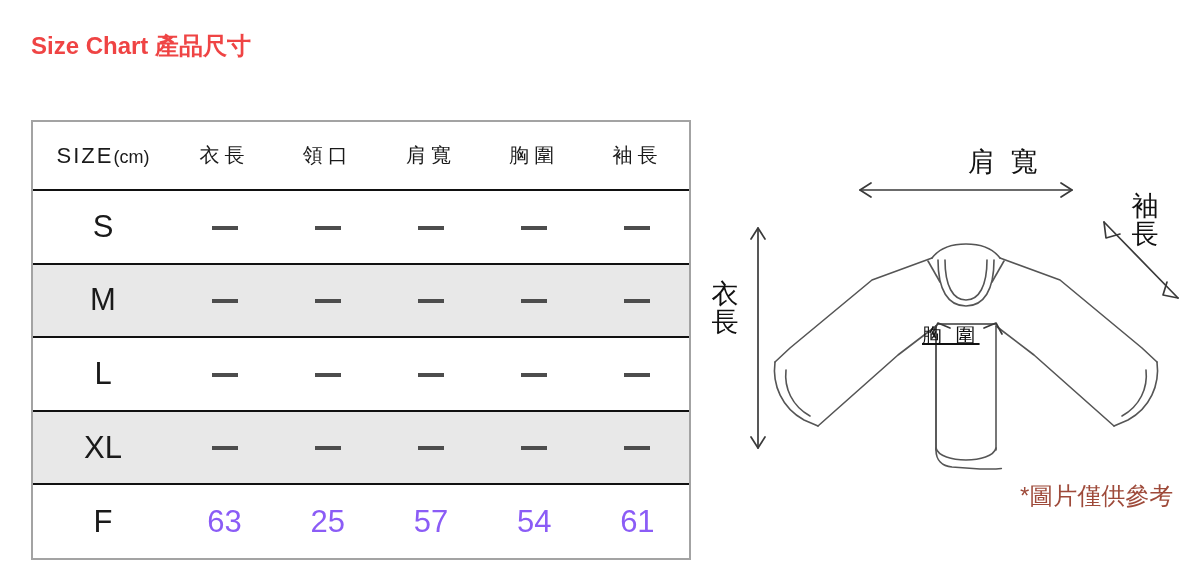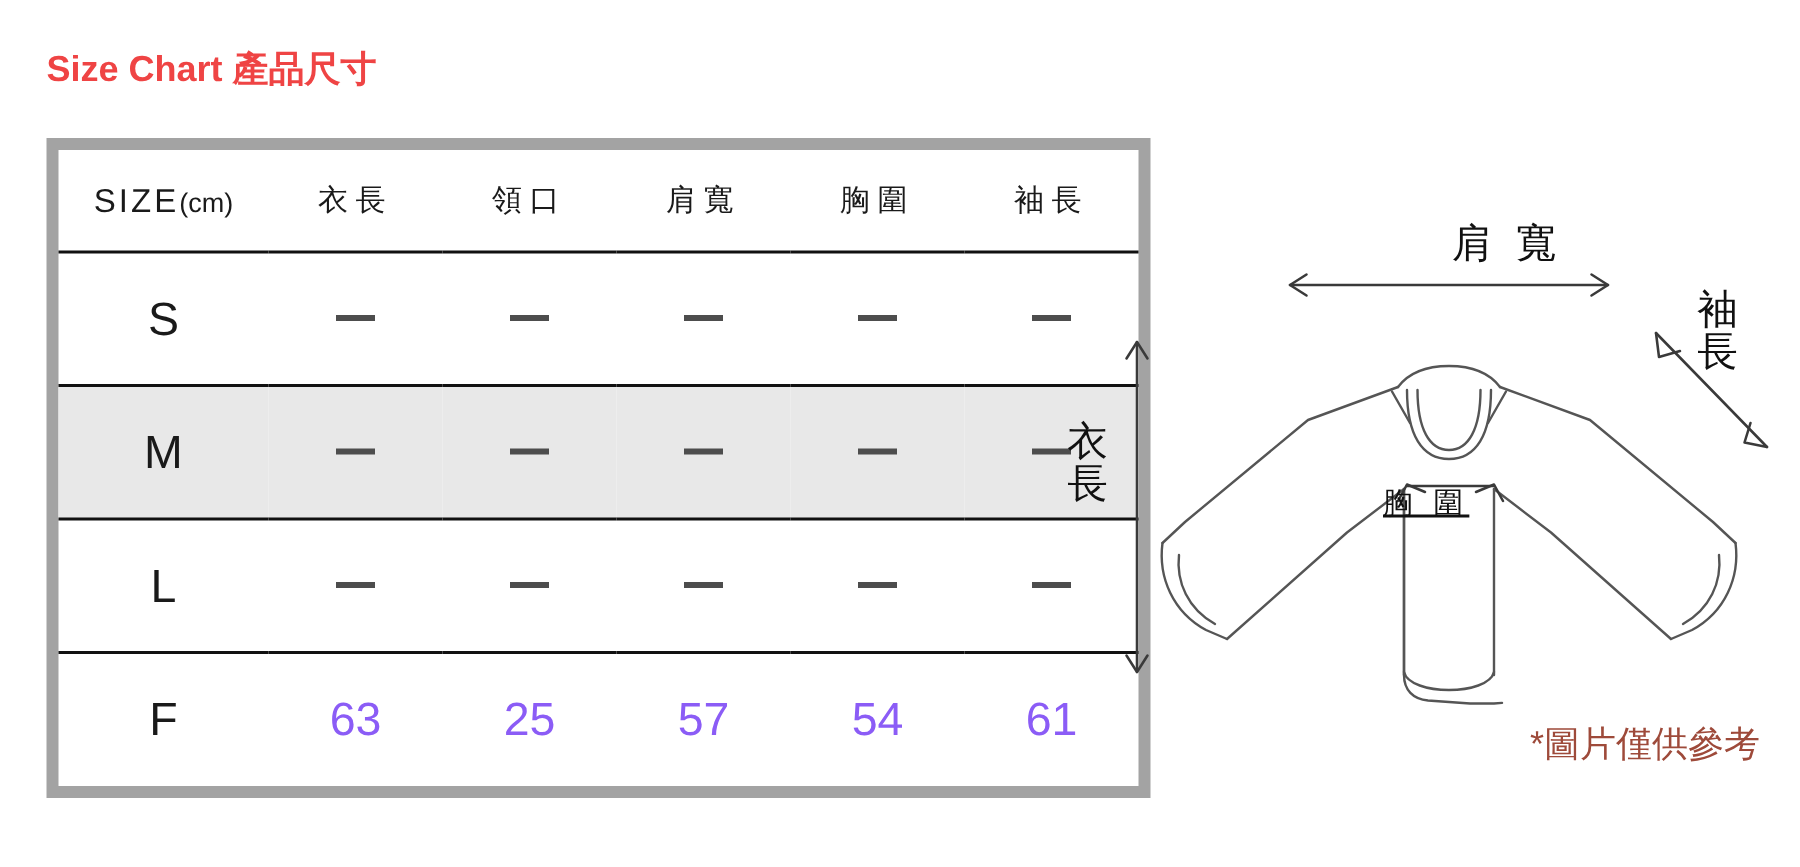--- a/index.html
+++ b/index.html
@@ -25,24 +25,24 @@
     font-weight: bold;
     letter-spacing: 0px;
     white-space: nowrap;
     color: #ef4444;
   }
 
   
   .size-table-wrap {
     position: absolute;
     left: 31px;
-    top: 92px;
-    width: 736px;
+    top: 120px;
+    width: 660px;
     height: 440px;
-    border: 8px solid #a3a3a3;
+    border: 2px solid #a3a3a3;
     box-sizing: border-box;
     background: #ffffff;
   }
   table.size-table {
     width: 100%;
     height: 100%;
     border-collapse: collapse;
     table-layout: fixed;
   }
   table.size-table tr {
@@ -164,20 +164,28 @@
       <tr class="body-row row-shaded">
         <td class="size-label">M</td>
         <td><span class="val-dash"></span></td>
         <td><span class="val-dash"></span></td>
         <td><span class="val-dash"></span></td>
         <td><span class="val-dash"></span></td>
         <td><span class="val-dash"></span></td>
       </tr>
       <tr class="body-row">
         <td class="size-label">L</td>
+        <td><span class="val-dash"></span></td>
+        <td><span class="val-dash"></span></td>
+        <td><span class="val-dash"></span></td>
+        <td><span class="val-dash"></span></td>
+        <td><span class="val-dash"></span></td>
+      </tr>
+      <tr class="body-row row-shaded">
+        <td class="size-label">XL</td>
         <td><span class="val-dash"></span></td>
         <td><span class="val-dash"></span></td>
         <td><span class="val-dash"></span></td>
         <td><span class="val-dash"></span></td>
         <td><span class="val-dash"></span></td>
       </tr>
       <tr class="body-row last-row">
         <td class="size-label">F</td>
         <td class="val-num">63</td>
         <td class="val-num">25</td>

